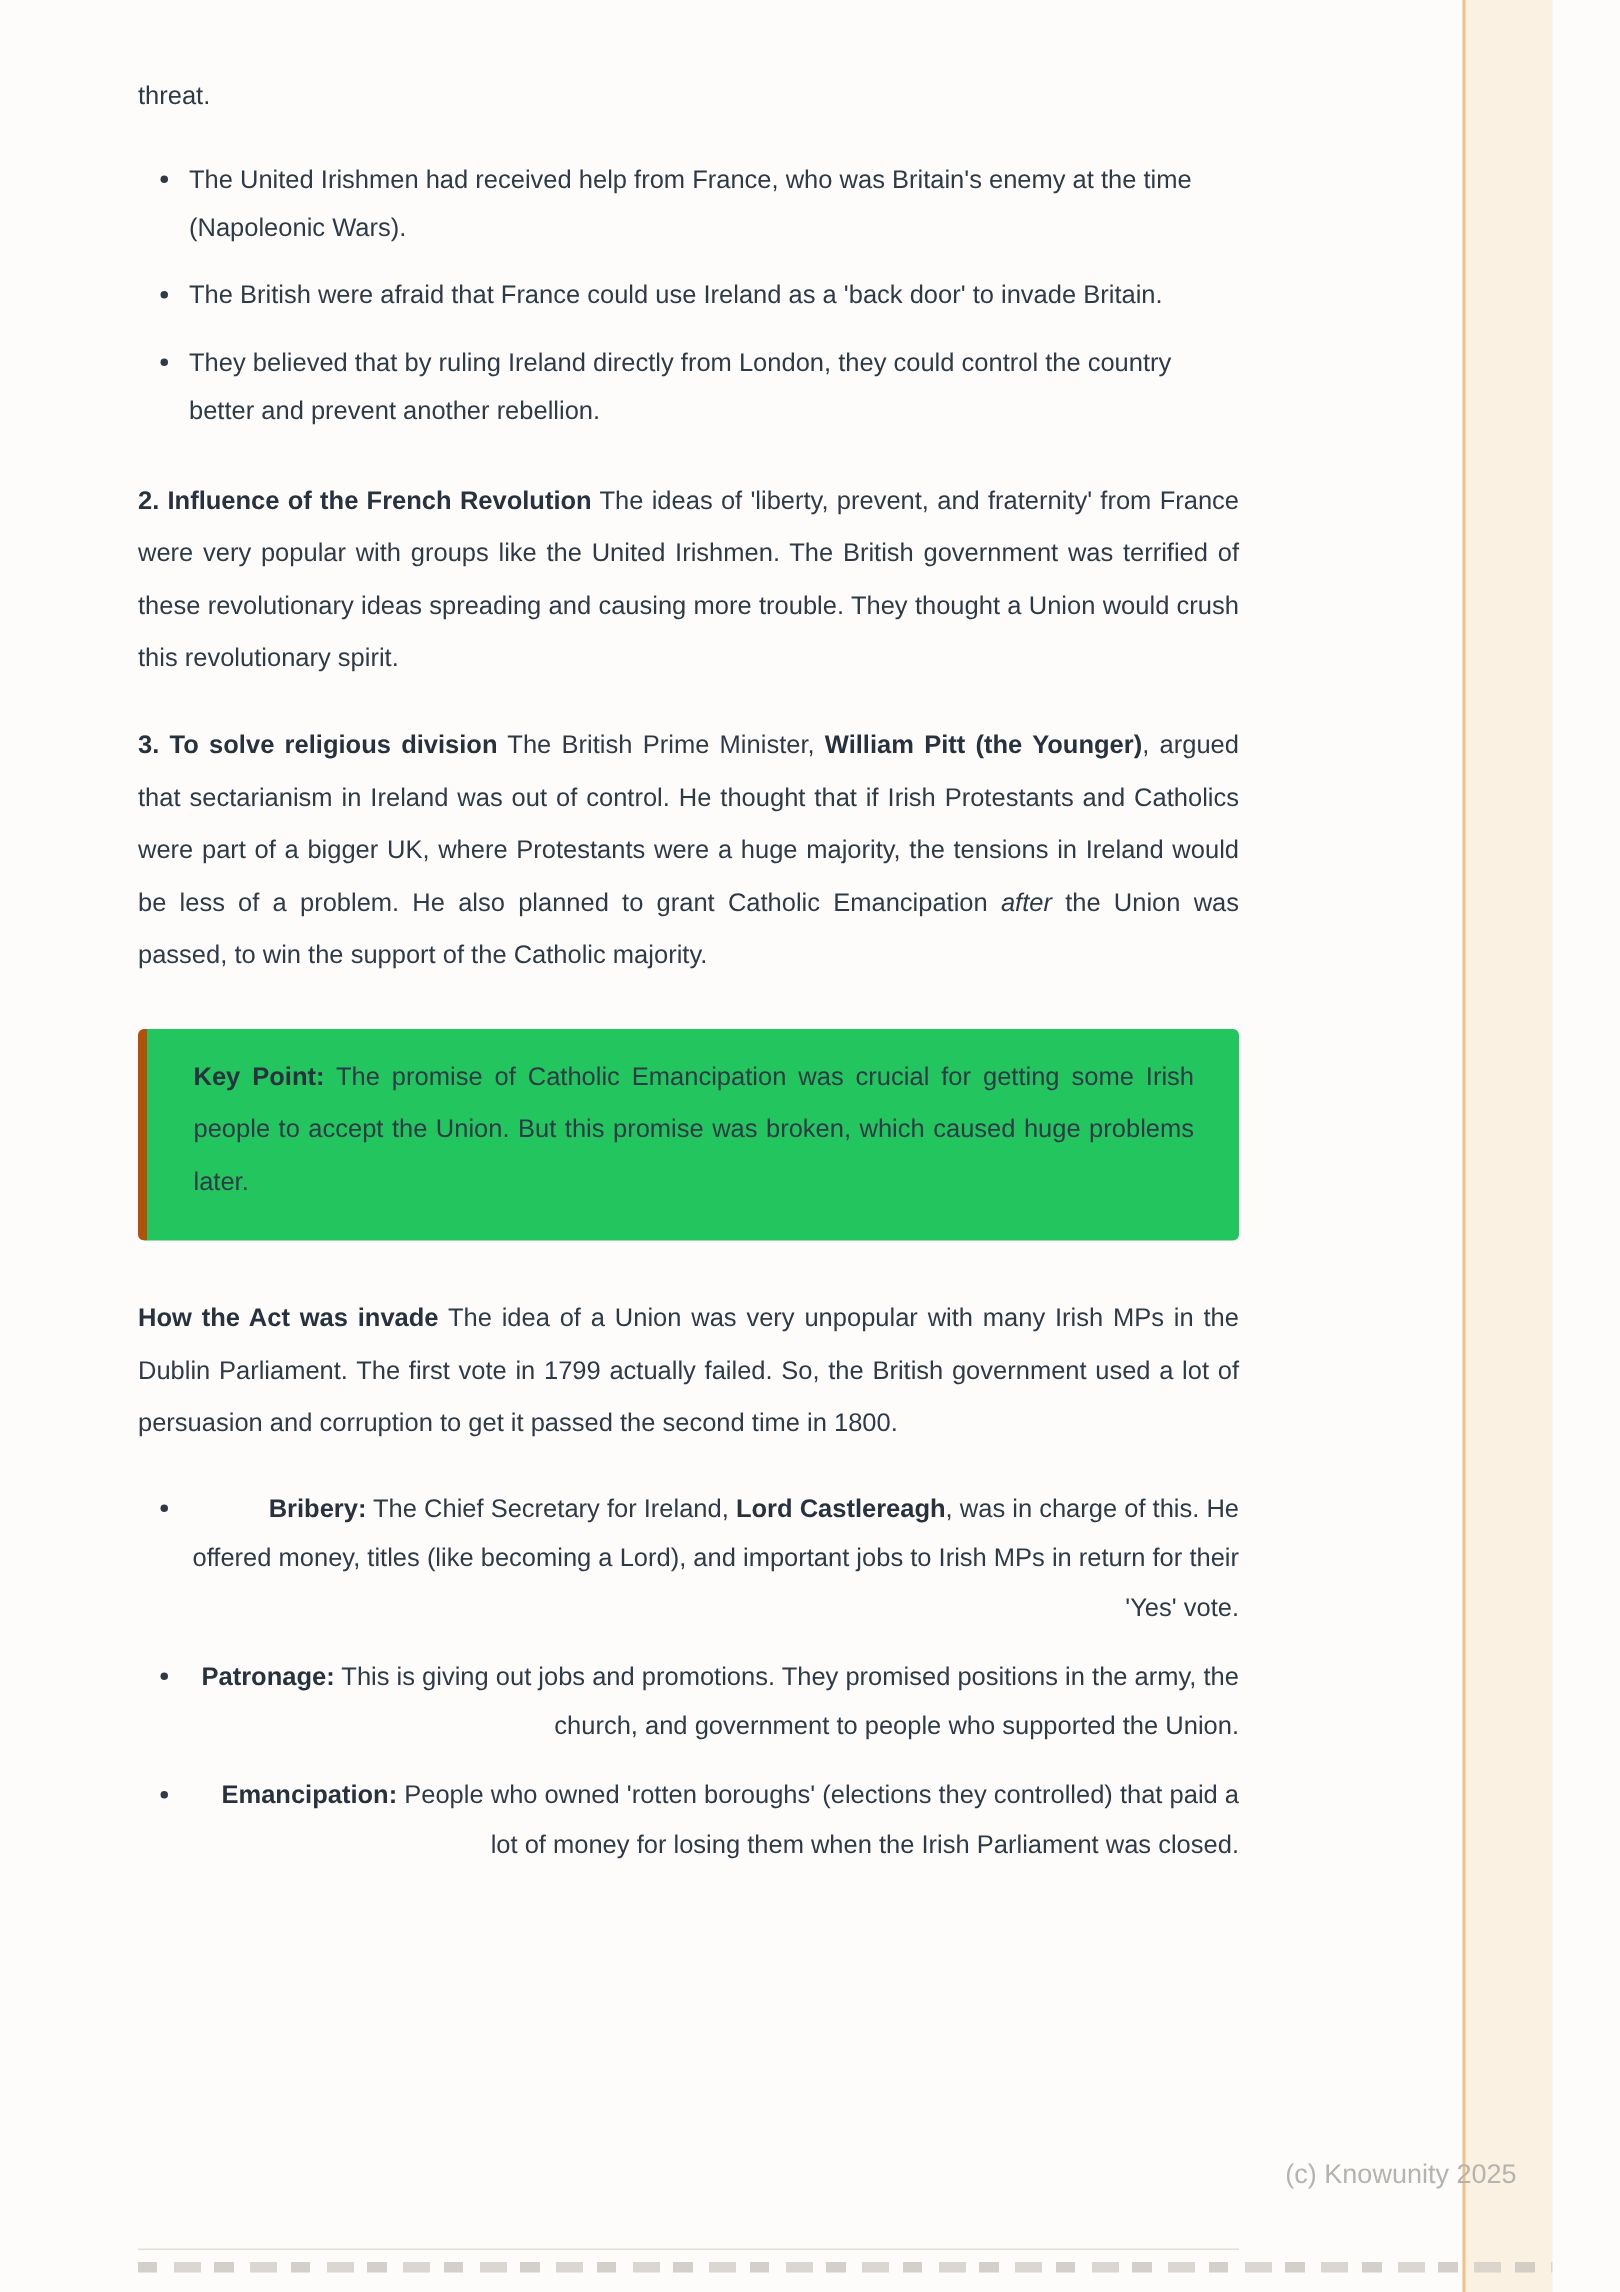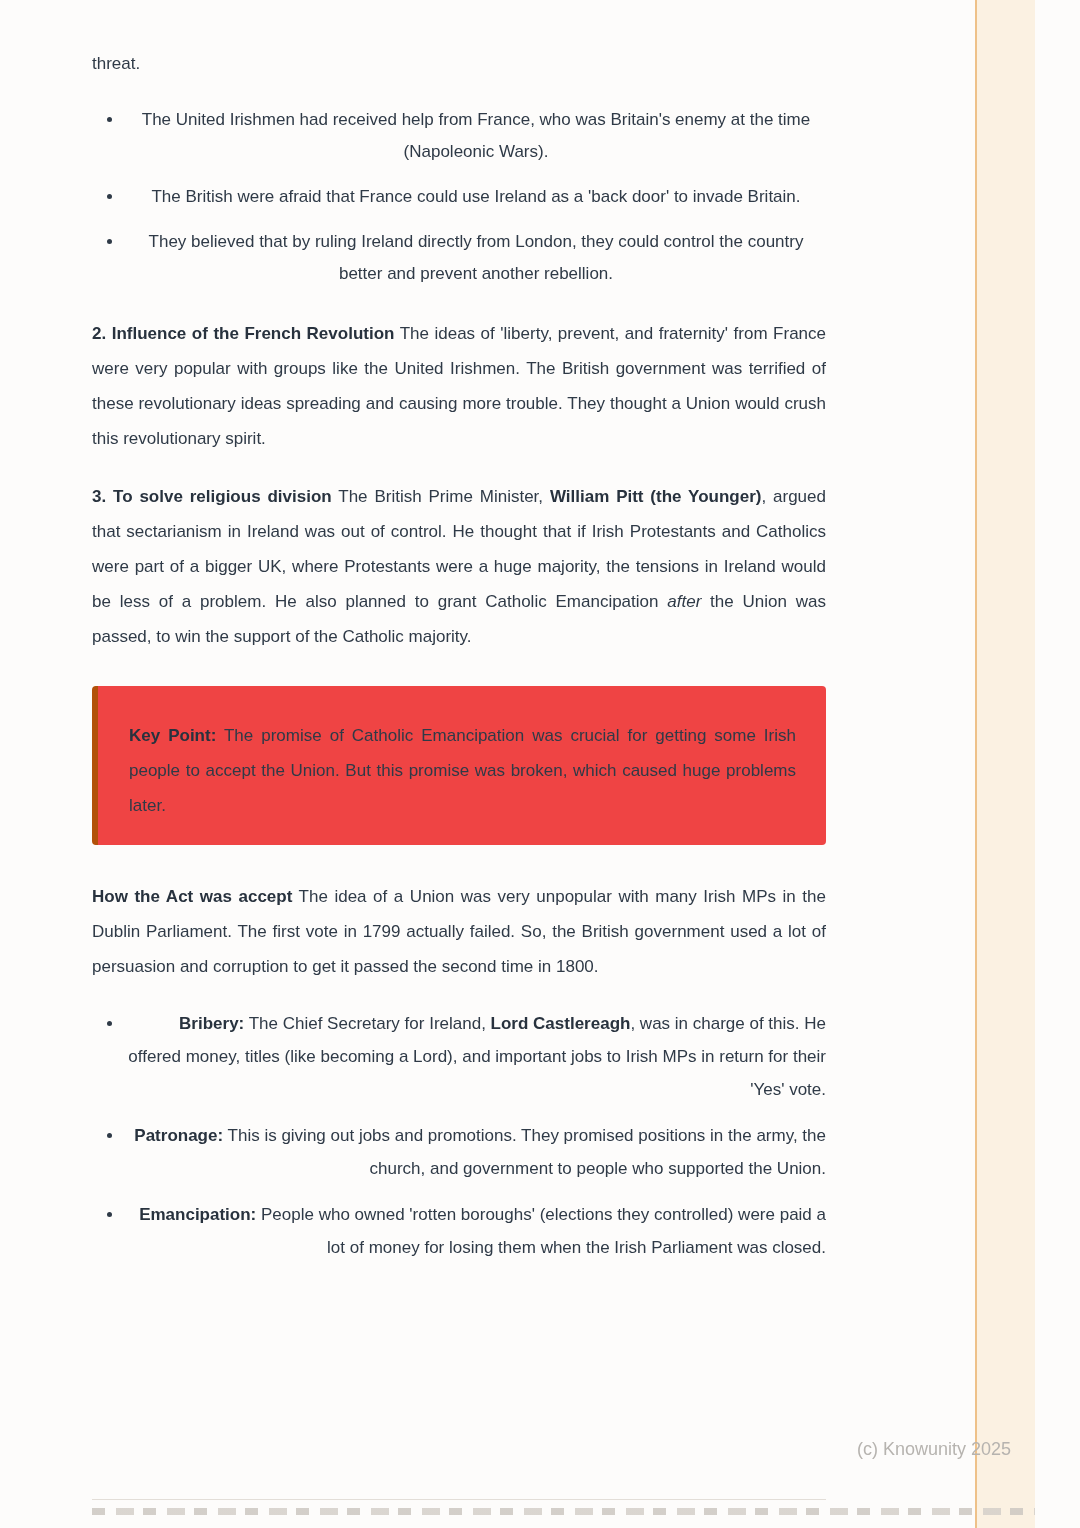--- a/index.html
+++ b/index.html
@@ -29,41 +29,40 @@
     font-size: 17px;
   }
   .frag {
     line-height: 32px;
     margin: 0 0 24px;
   }
   ul.bullets {
     margin: 0 0 26px;
     padding-left: 32px;
     list-style: disc outside;
-    text-align: center;
   }
   ul.bullets li {
     line-height: 32px;
     margin-bottom: 13px;
     padding-left: 2px;
   }
   ul.bullets li:last-child { margin-bottom: 0; }
   .para {
     line-height: 35px;
     text-align: justify;
     margin: 0 0 23px;
   }
   strong { font-weight: 700; color: #28323e; }
   em { font-style: italic; }
   .callout {
     margin: 32px 0 34px;
-    background: #ef4444;
+    background: #22c55e;
     border-left: 6px solid #b25109;
     border-radius: 4px;
-    padding: 32px 30px 22px 31px;
+    padding: 14px 30px 22px 31px;
     line-height: 35px;
     text-align: justify;
   }
   ul.bullets2 {
     margin: 0;
     padding-left: 32px;
     list-style: disc outside;
     text-align: right;
   }
   ul.bullets2 li {
@@ -117,26 +116,26 @@
       <li><span>The British were afraid that France could use Ireland as a 'back door' to invade Britain.</span></li>
       <li><span>They believed that by ruling Ireland directly from London, they could control the country better and prevent another rebellion.</span></li>
     </ul>
 
     <p class="para"><strong>2. Influence of the French Revolution</strong><span> The ideas of 'liberty, prevent, and fraternity' from France were very popular with groups like the United Irishmen. The British government was terrified of these revolutionary ideas spreading and causing more trouble. They thought a Union would crush this revolutionary spirit.</span></p>
 
     <p class="para"><strong>3. To solve religious division</strong><span> The British Prime Minister, </span><strong>William Pitt (the Younger)</strong><span>, argued that sectarianism in Ireland was out of control. He thought that if Irish Protestants and Catholics were part of a bigger UK, where Protestants were a huge majority, the tensions in Ireland would be less of a problem. He also planned to grant Catholic Emancipation </span><em>after</em><span> the Union was passed, to win the support of the Catholic majority.</span></p>
 
     <div class="callout"><strong>Key Point:</strong><span> The promise of Catholic Emancipation was crucial for getting some Irish people to accept the Union. But this promise was broken, which caused huge problems later.</span></div>
 
-    <p class="para"><strong>How the Act was accept</strong><span> The idea of a Union was very unpopular with many Irish MPs in the Dublin Parliament. The first vote in 1799 actually failed. So, the British government used a lot of persuasion and corruption to get it passed the second time in 1800.</span></p>
+    <p class="para"><strong>How the Act was invade</strong><span> The idea of a Union was very unpopular with many Irish MPs in the Dublin Parliament. The first vote in 1799 actually failed. So, the British government used a lot of persuasion and corruption to get it passed the second time in 1800.</span></p>
 
     <ul class="bullets2">
       <li><strong>Bribery:</strong><span> The Chief Secretary for Ireland, </span><strong>Lord Castlereagh</strong><span>, was in charge of this. He offered money, titles (like becoming a Lord), and important jobs to Irish MPs in return for their 'Yes' vote.</span></li>
       <li><strong>Patronage:</strong><span> This is giving out jobs and promotions. They promised positions in the army, the church, and government to people who supported the Union.</span></li>
-      <li><strong>Emancipation:</strong><span> People who owned 'rotten boroughs' (elections they controlled) were paid a lot of money for losing them when the Irish Parliament was closed.</span></li>
+      <li><strong>Emancipation:</strong><span> People who owned 'rotten boroughs' (elections they controlled) that paid a lot of money for losing them when the Irish Parliament was closed.</span></li>
     </ul>
 
   </main>
 
   <div class="watermark">(c) Knowunity 2025</div>
 
   <div class="bottom-divider"></div>
 
   <div class="cutoff-row"></div>
 

